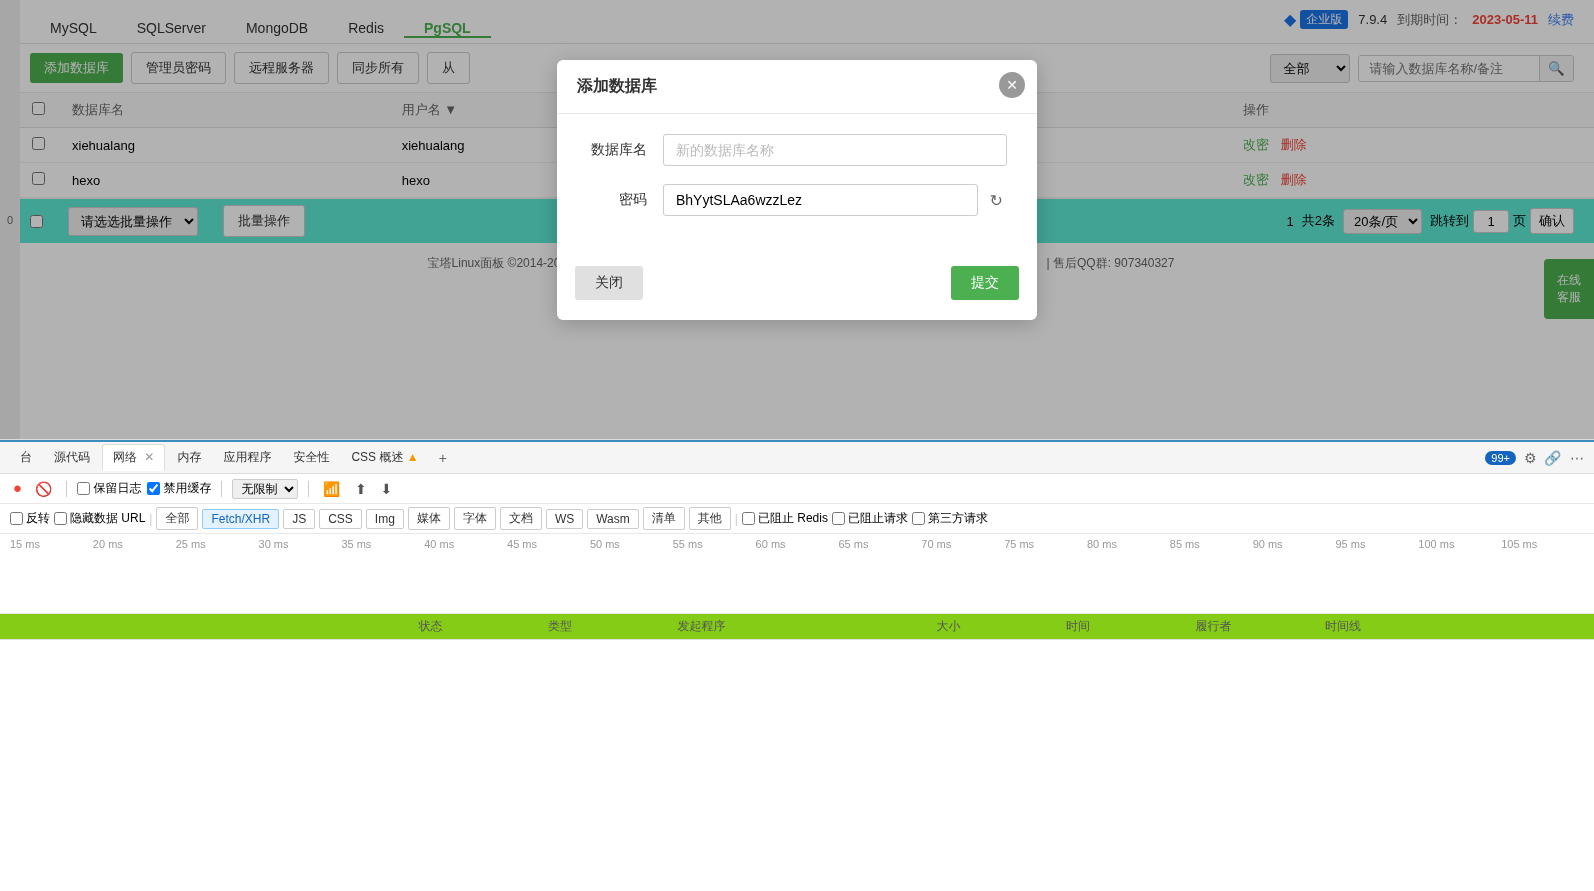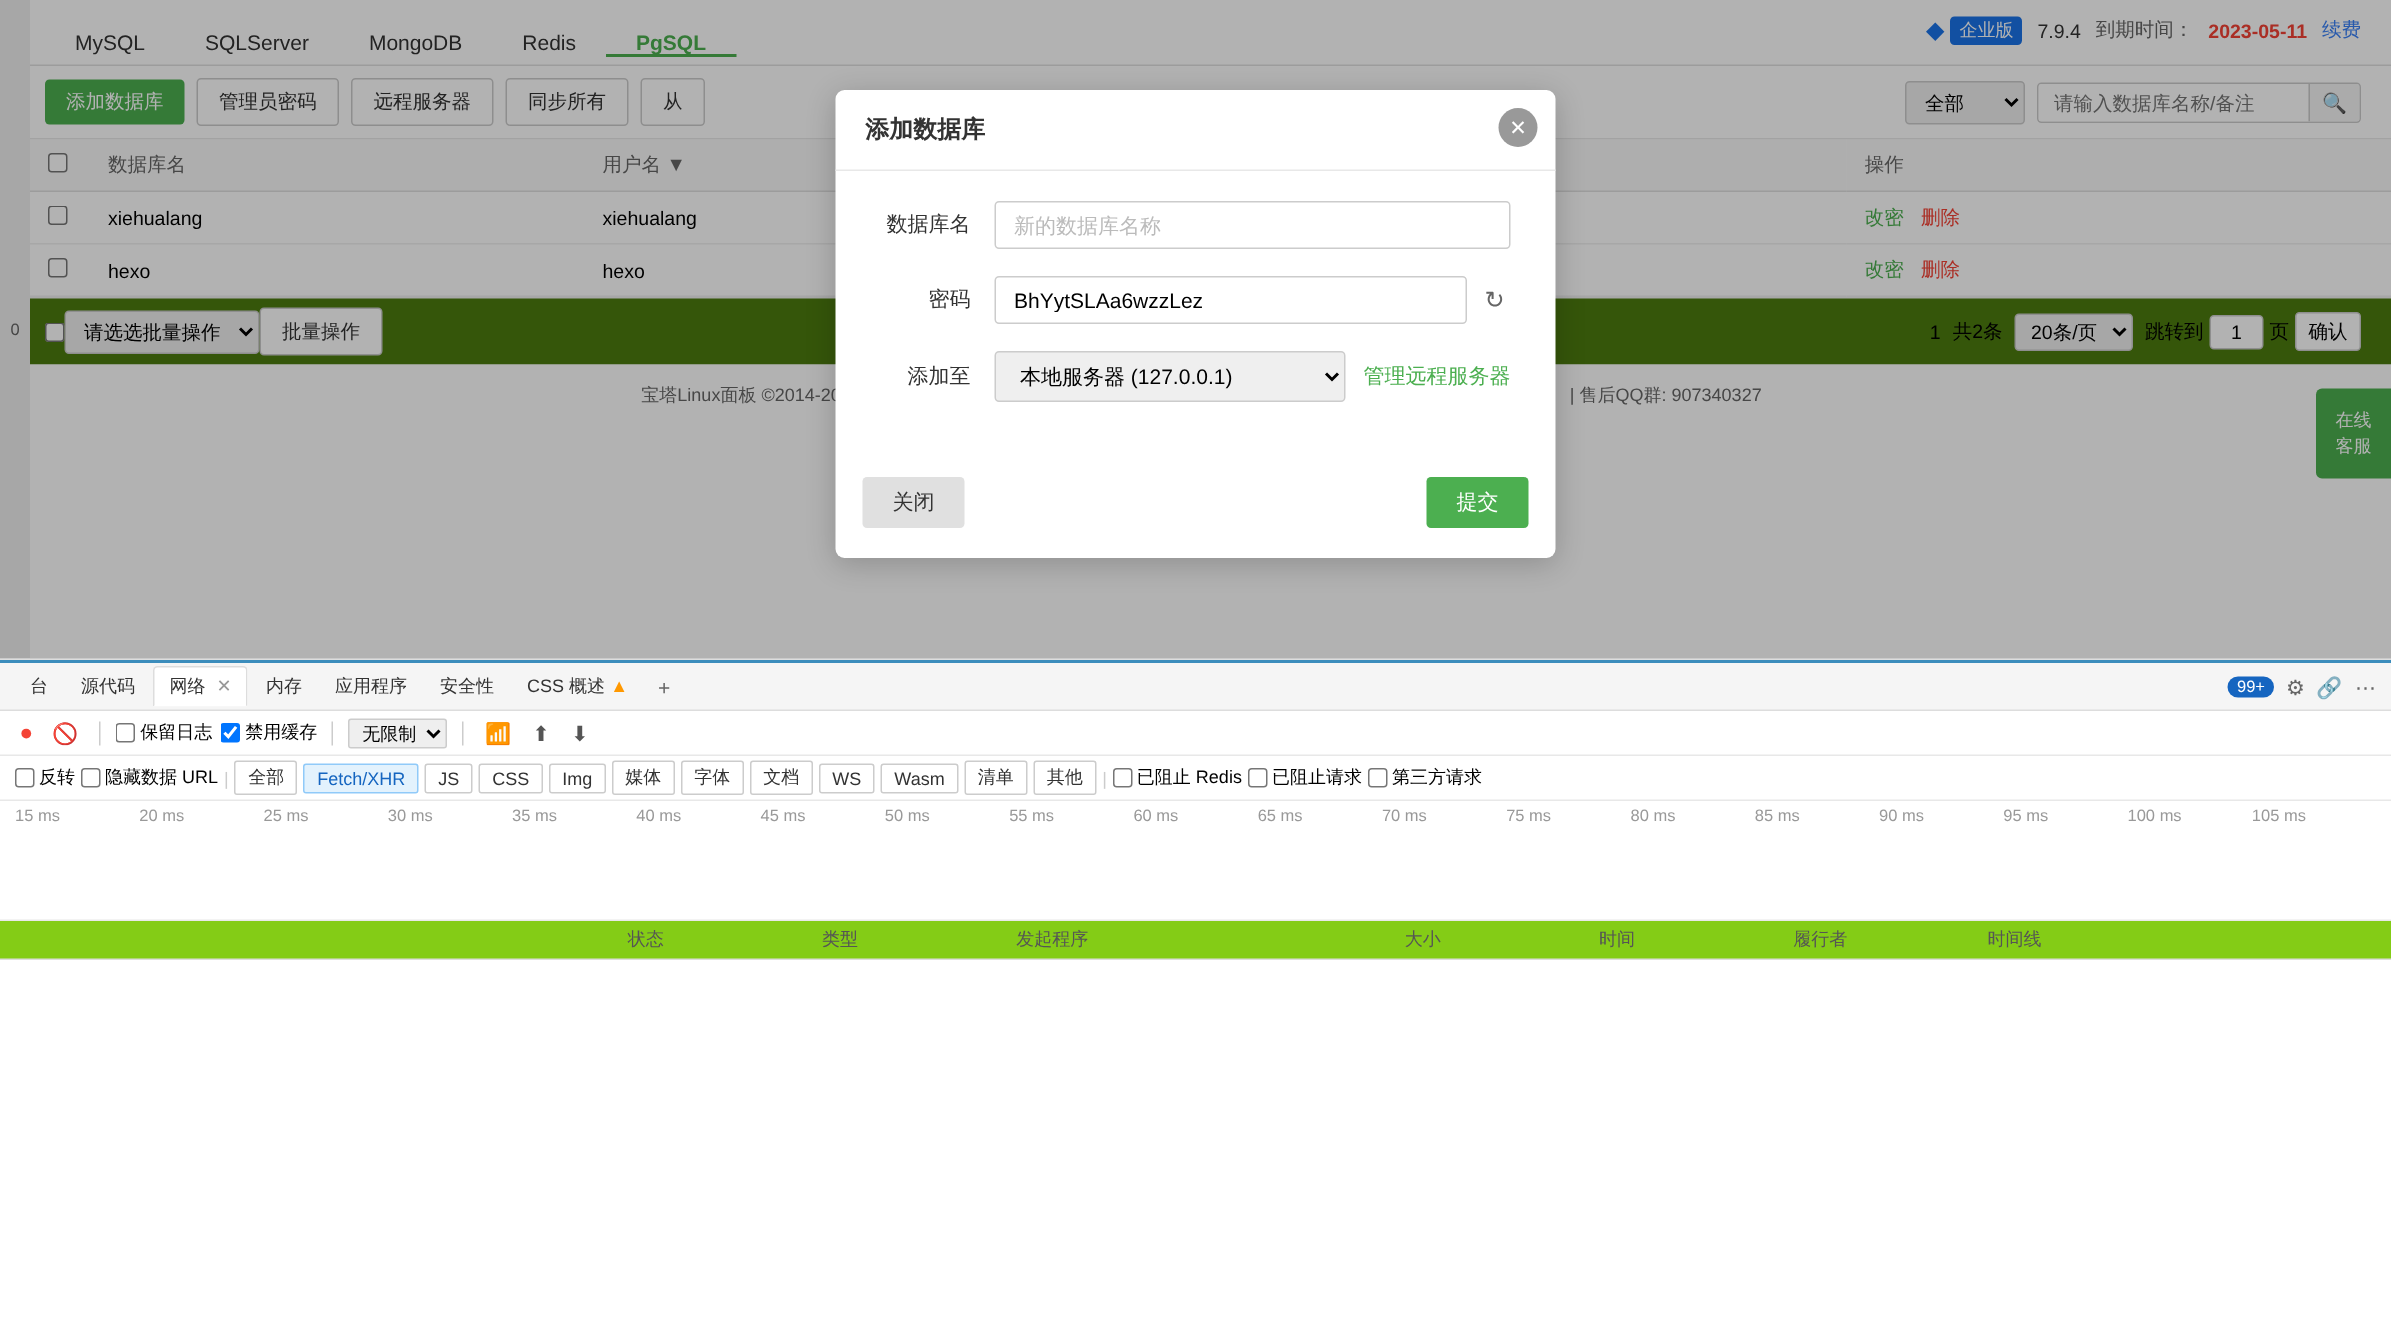--- a/index.html
+++ b/index.html
@@ -182,22 +182,22 @@
       border-radius: 3px;
       cursor: pointer;
       font-size: 13px;
     }
 
     
     .batch-row {
       display: flex;
       align-items: center;
       padding: 6px 20px;
-      gap: 0;
-      background: #4d7c0f;
+      gap: 25px;
+      background: #5eead4;
       border-top: 1px solid #f0f0f0;
     }
 
     
     .footer {
       text-align: center;
       padding: 12px;
       font-size: 12px;
       color: #666;
       background: #fff;
@@ -640,29 +640,20 @@
           <span class="form-label">数据库名</span>
           <input class="form-input" type="text" placeholder="新的数据库名称" style="">
         </div>
         <div class="form-row">
           <span class="form-label">密码</span>
           <div class="password-row">
             <input type="text" style="flex: 1 1 0%; border: 1px solid rgb(204, 204, 204); border-radius: 3px; padding: 7px 12px; font-size: 14px; outline: none;" value="BhYytSLAa6wzzLez">
             <button class="refresh-btn">↻</button>
           </div>
         </div>
-        <div class="form-row">
-          <span class="form-label">添加至</span>
-          <div class="server-row">
-            <select class="server-select">
-              <option>本地服务器 (127.0.0.1)</option>
-            </select>
-            <span class="manage-server-link">管理远程服务器</span>
-          </div>
-        </div>
       </div>
       <div class="modal-footer">
         <button class="btn-cancel">关闭</button>
         <button class="btn-submit">提交</button>
       </div>
     </div>
   </div>
 
   <div class="online-service">
     <span>在线</span>

